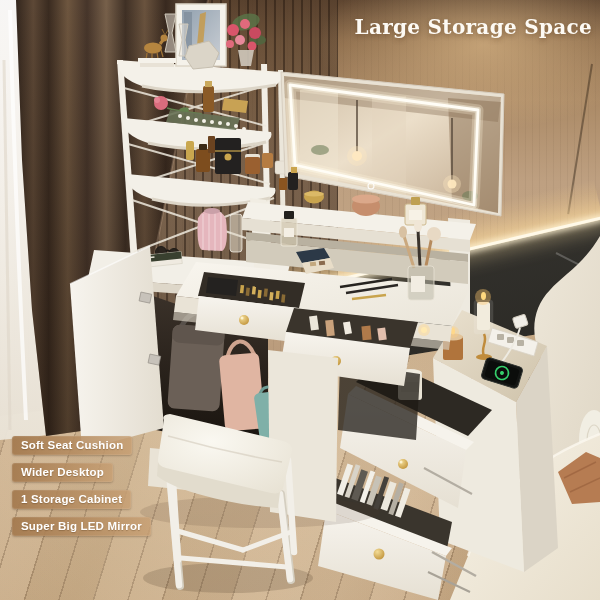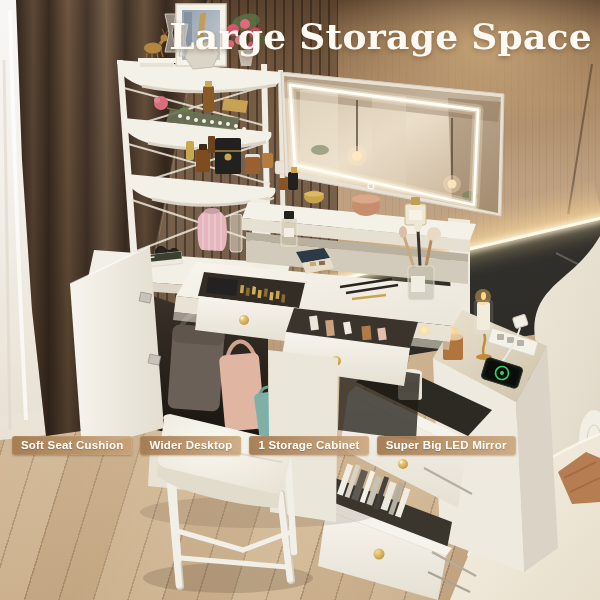--- a/index.html
+++ b/index.html
@@ -36,23 +36,23 @@
     background:
       radial-gradient(ellipse at 35% 62%, rgba(255,240,215,.28), rgba(0,0,0,0) 62%),
       repeating-linear-gradient(107deg, rgba(96,70,46,.30) 0 1.5px, rgba(0,0,0,0) 1.5px 33px),
       repeating-linear-gradient(107deg, rgba(255,255,255,.05) 0 66px, rgba(120,90,60,.09) 66px 132px),
       linear-gradient(115deg,#d2b695 5%,#c6a983 40%,#cfb390 70%,#bd9d76 100%);}
 
   .scene{position:absolute;left:0;top:0;width:600px;height:600px;}
 
   
   .headline{position:absolute;top:15px;right:8px;margin:0;white-space:nowrap;
-    font-family:"DejaVu Serif","Liberation Serif",serif;font-weight:700;font-size:36px;
+    font-family:"DejaVu Serif","Liberation Serif",serif;font-weight:700;font-size:20px;
     letter-spacing:.3px;color:#fdfaf4;text-shadow:0 2px 5px rgba(90,58,28,.45);}
-  .badges{position:absolute;left:12px;top:436px;display:flex;flex-direction:row;
+  .badges{position:absolute;left:12px;top:436px;display:flex;flex-direction:column;
     align-items:flex-start;gap:8px;}
   .badge{display:inline-block;padding:2px 9px 3px;border-radius:3px;
     font-size:11.5px;font-weight:700;letter-spacing:.2px;line-height:14px;color:#ffffff;
     background:linear-gradient(95deg, rgba(164,122,79,.95) 0%, rgba(199,159,115,.82) 100%);
     box-shadow:0 1px 2px rgba(60,40,20,.28), inset 0 0 0 1px rgba(255,255,255,.07);
     text-shadow:0 1px 1px rgba(90,60,30,.35);}
 </style>
 </head>
 <body>
 

